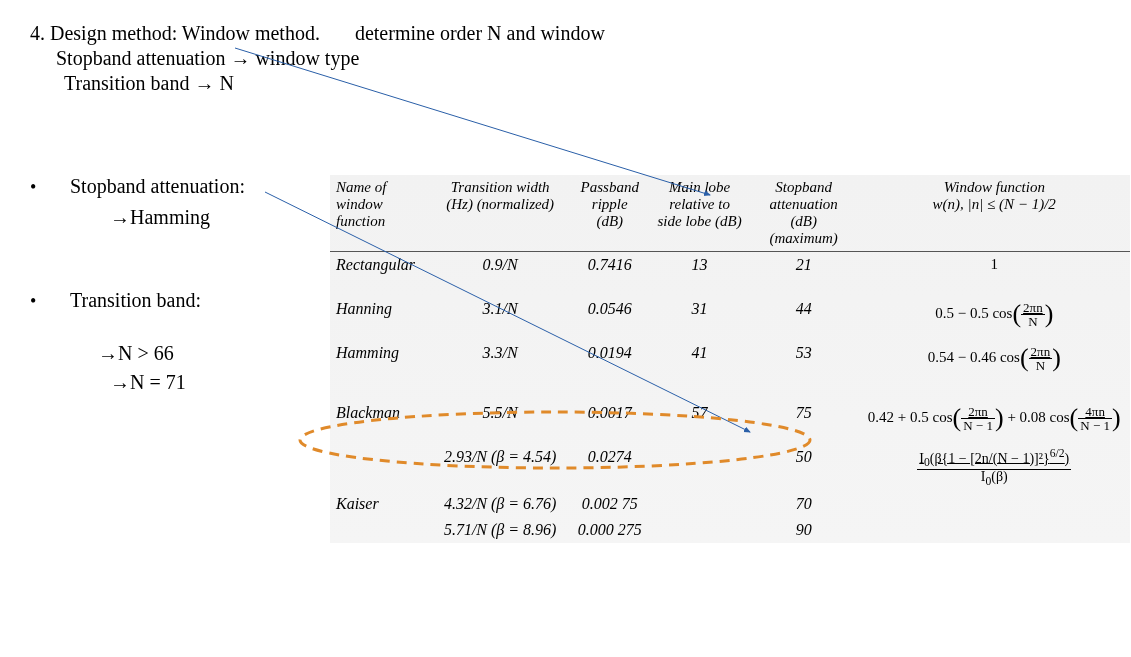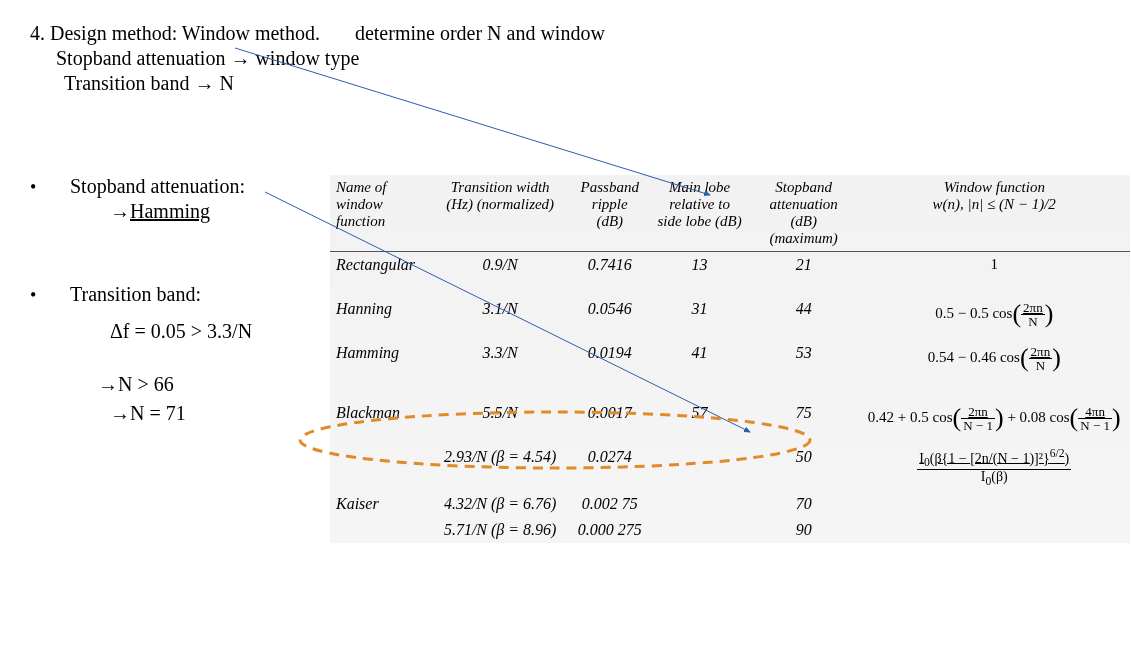--- a/index.html
+++ b/index.html
@@ -74,31 +74,30 @@
   <span>Transition band</span>
   <span class="arrow"> → </span>
   <span>N</span>
 </div>
 
 <div class="left-col">
   <div class="bullet-row">
     <div class="bullet-dot">•</div>
     <div class="bullet-body">
       <div>Stopband attenuation:</div>
-      <div class="sub" style="margin-top:2px;text-decoration:underline;">
+      <div class="sub" style="margin-top:8px;">
         <span class="arrow">→ </span><span>Hamming</span>
       </div>
     </div>
   </div>
 
   <div class="bullet-row" style="margin-top:60px;">
     <div class="bullet-dot">•</div>
     <div class="bullet-body">
       <div>Transition band:</div>
-      <div class="sub" style="margin-top:14px;">Δf = 0.05 &gt; 3.3/N</div>
       <div class="sub" style="margin-top:30px;margin-left:28px;">
         <span class="arrow">→ </span><span>N &gt; 66</span>
       </div>
       <div class="sub" style="margin-top:6px;">
         <span class="arrow">→ </span><span>N = 71</span>
       </div>
     </div>
   </div>
 </div>
 

